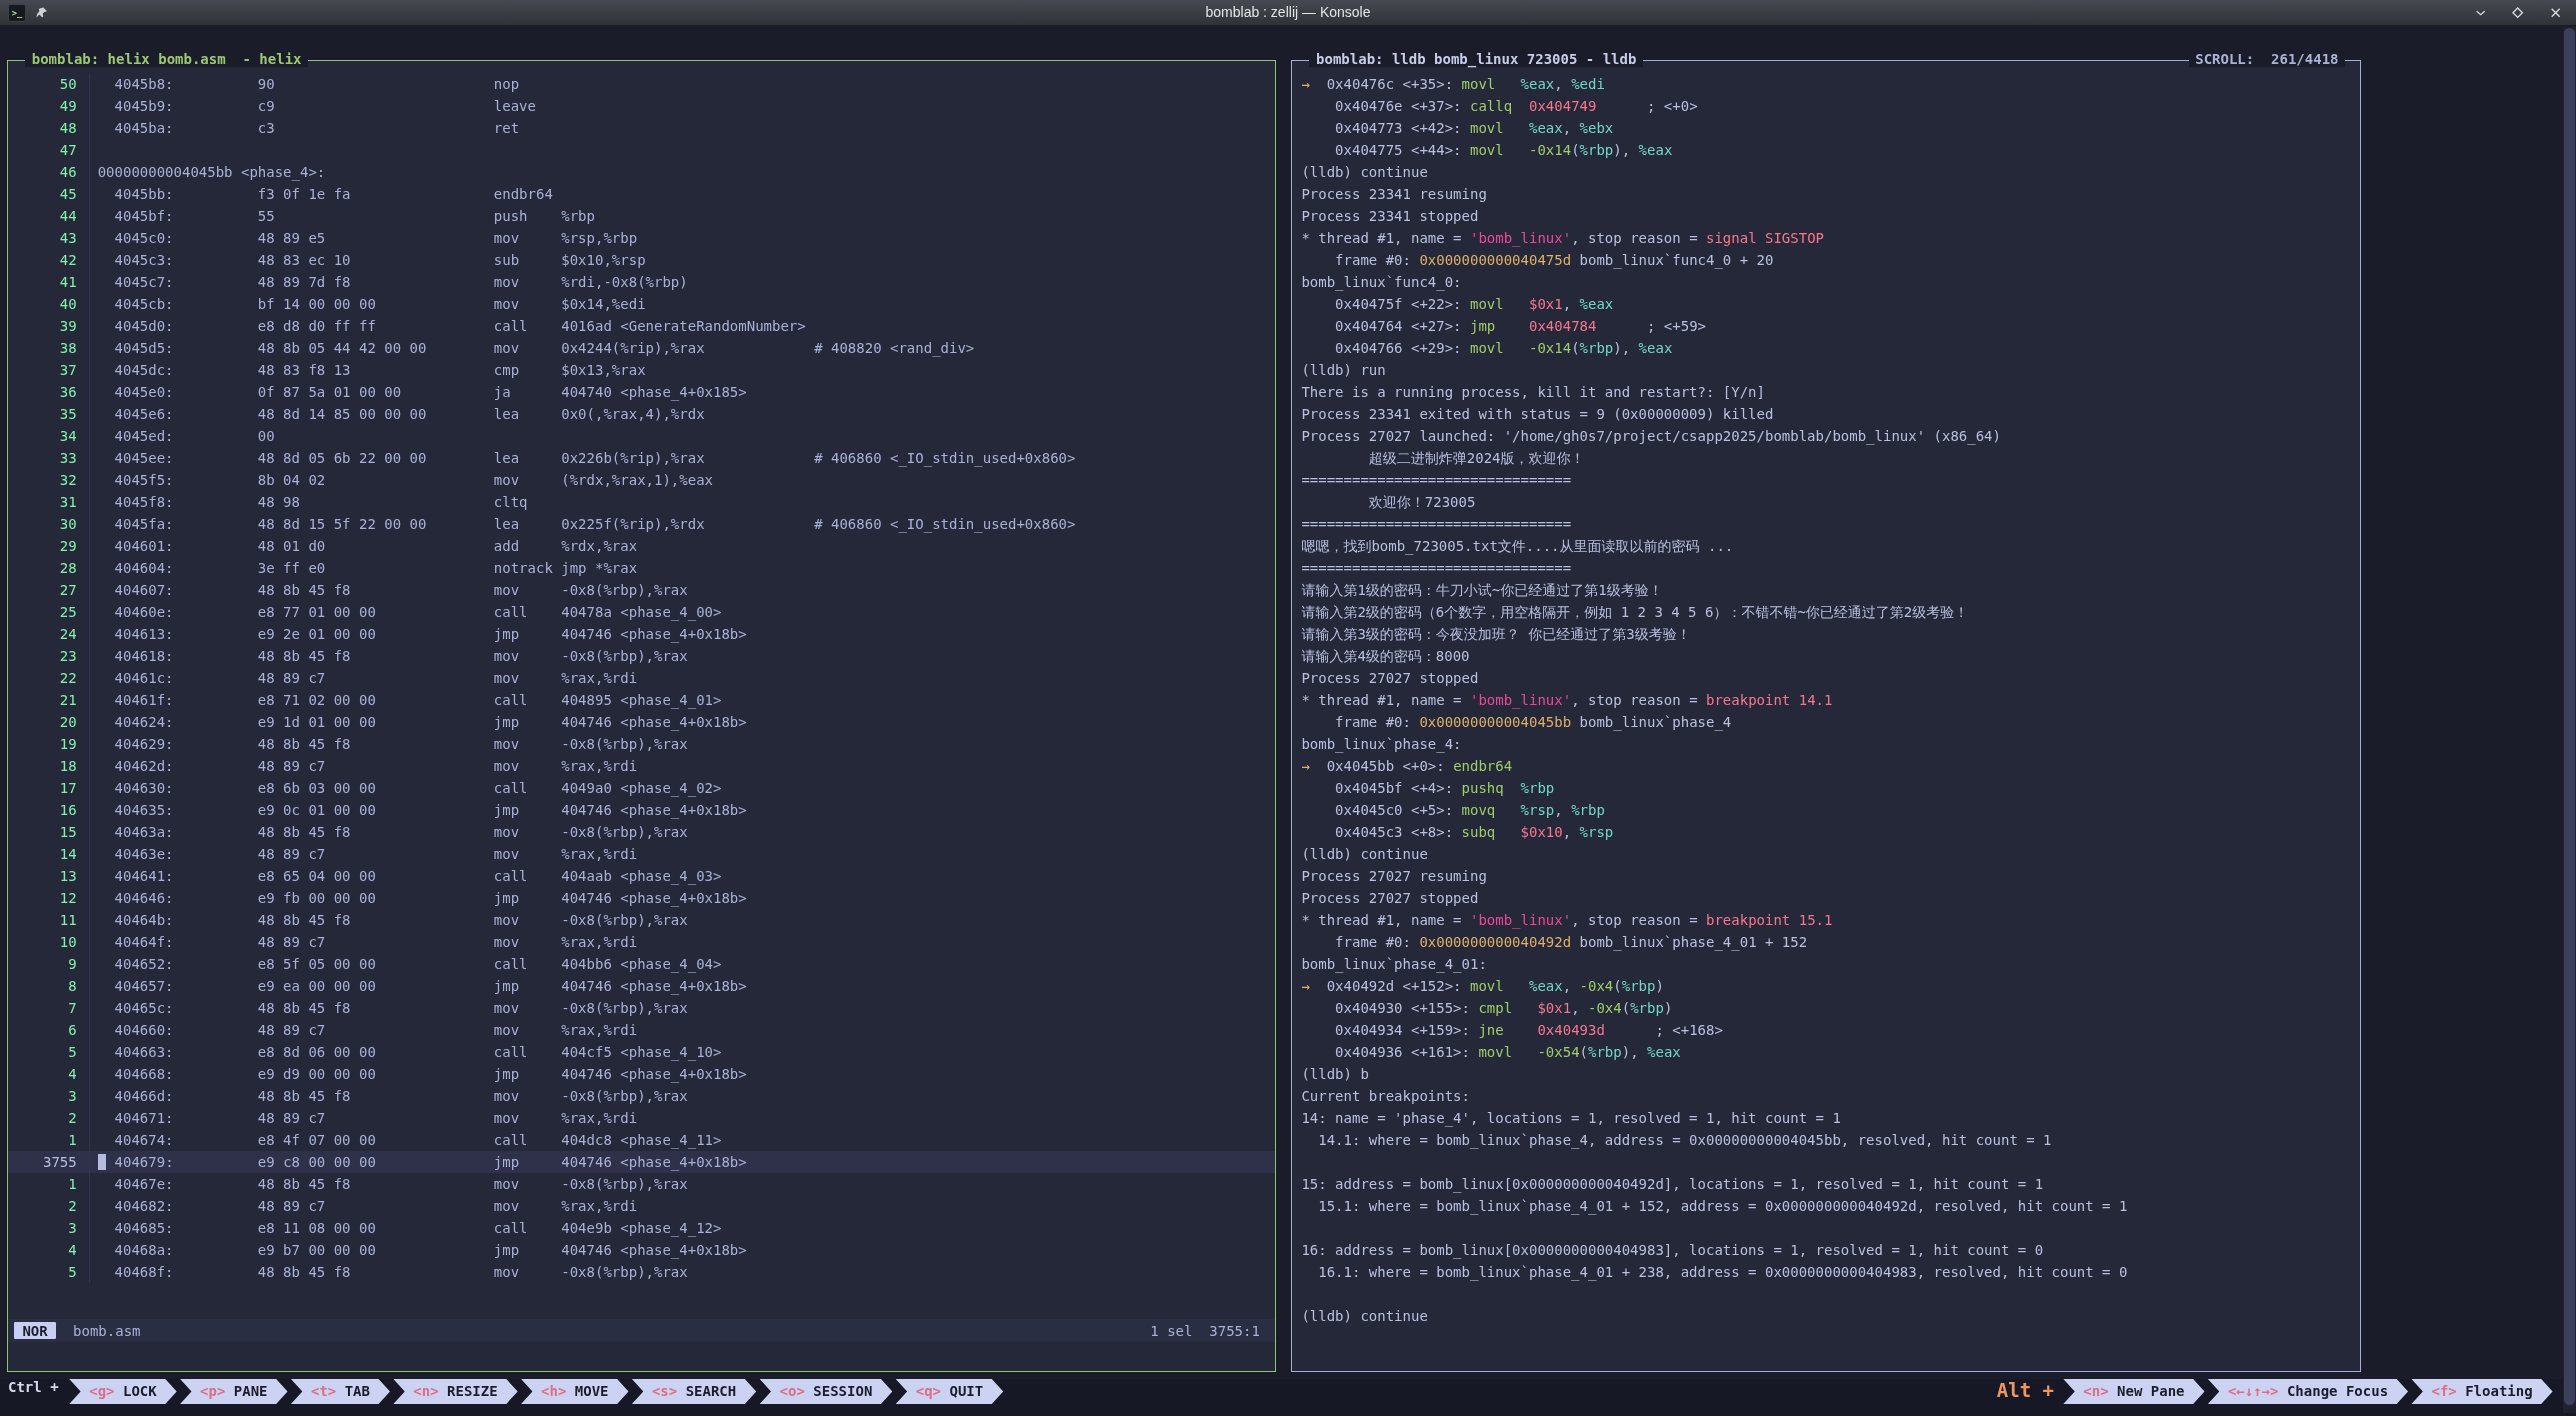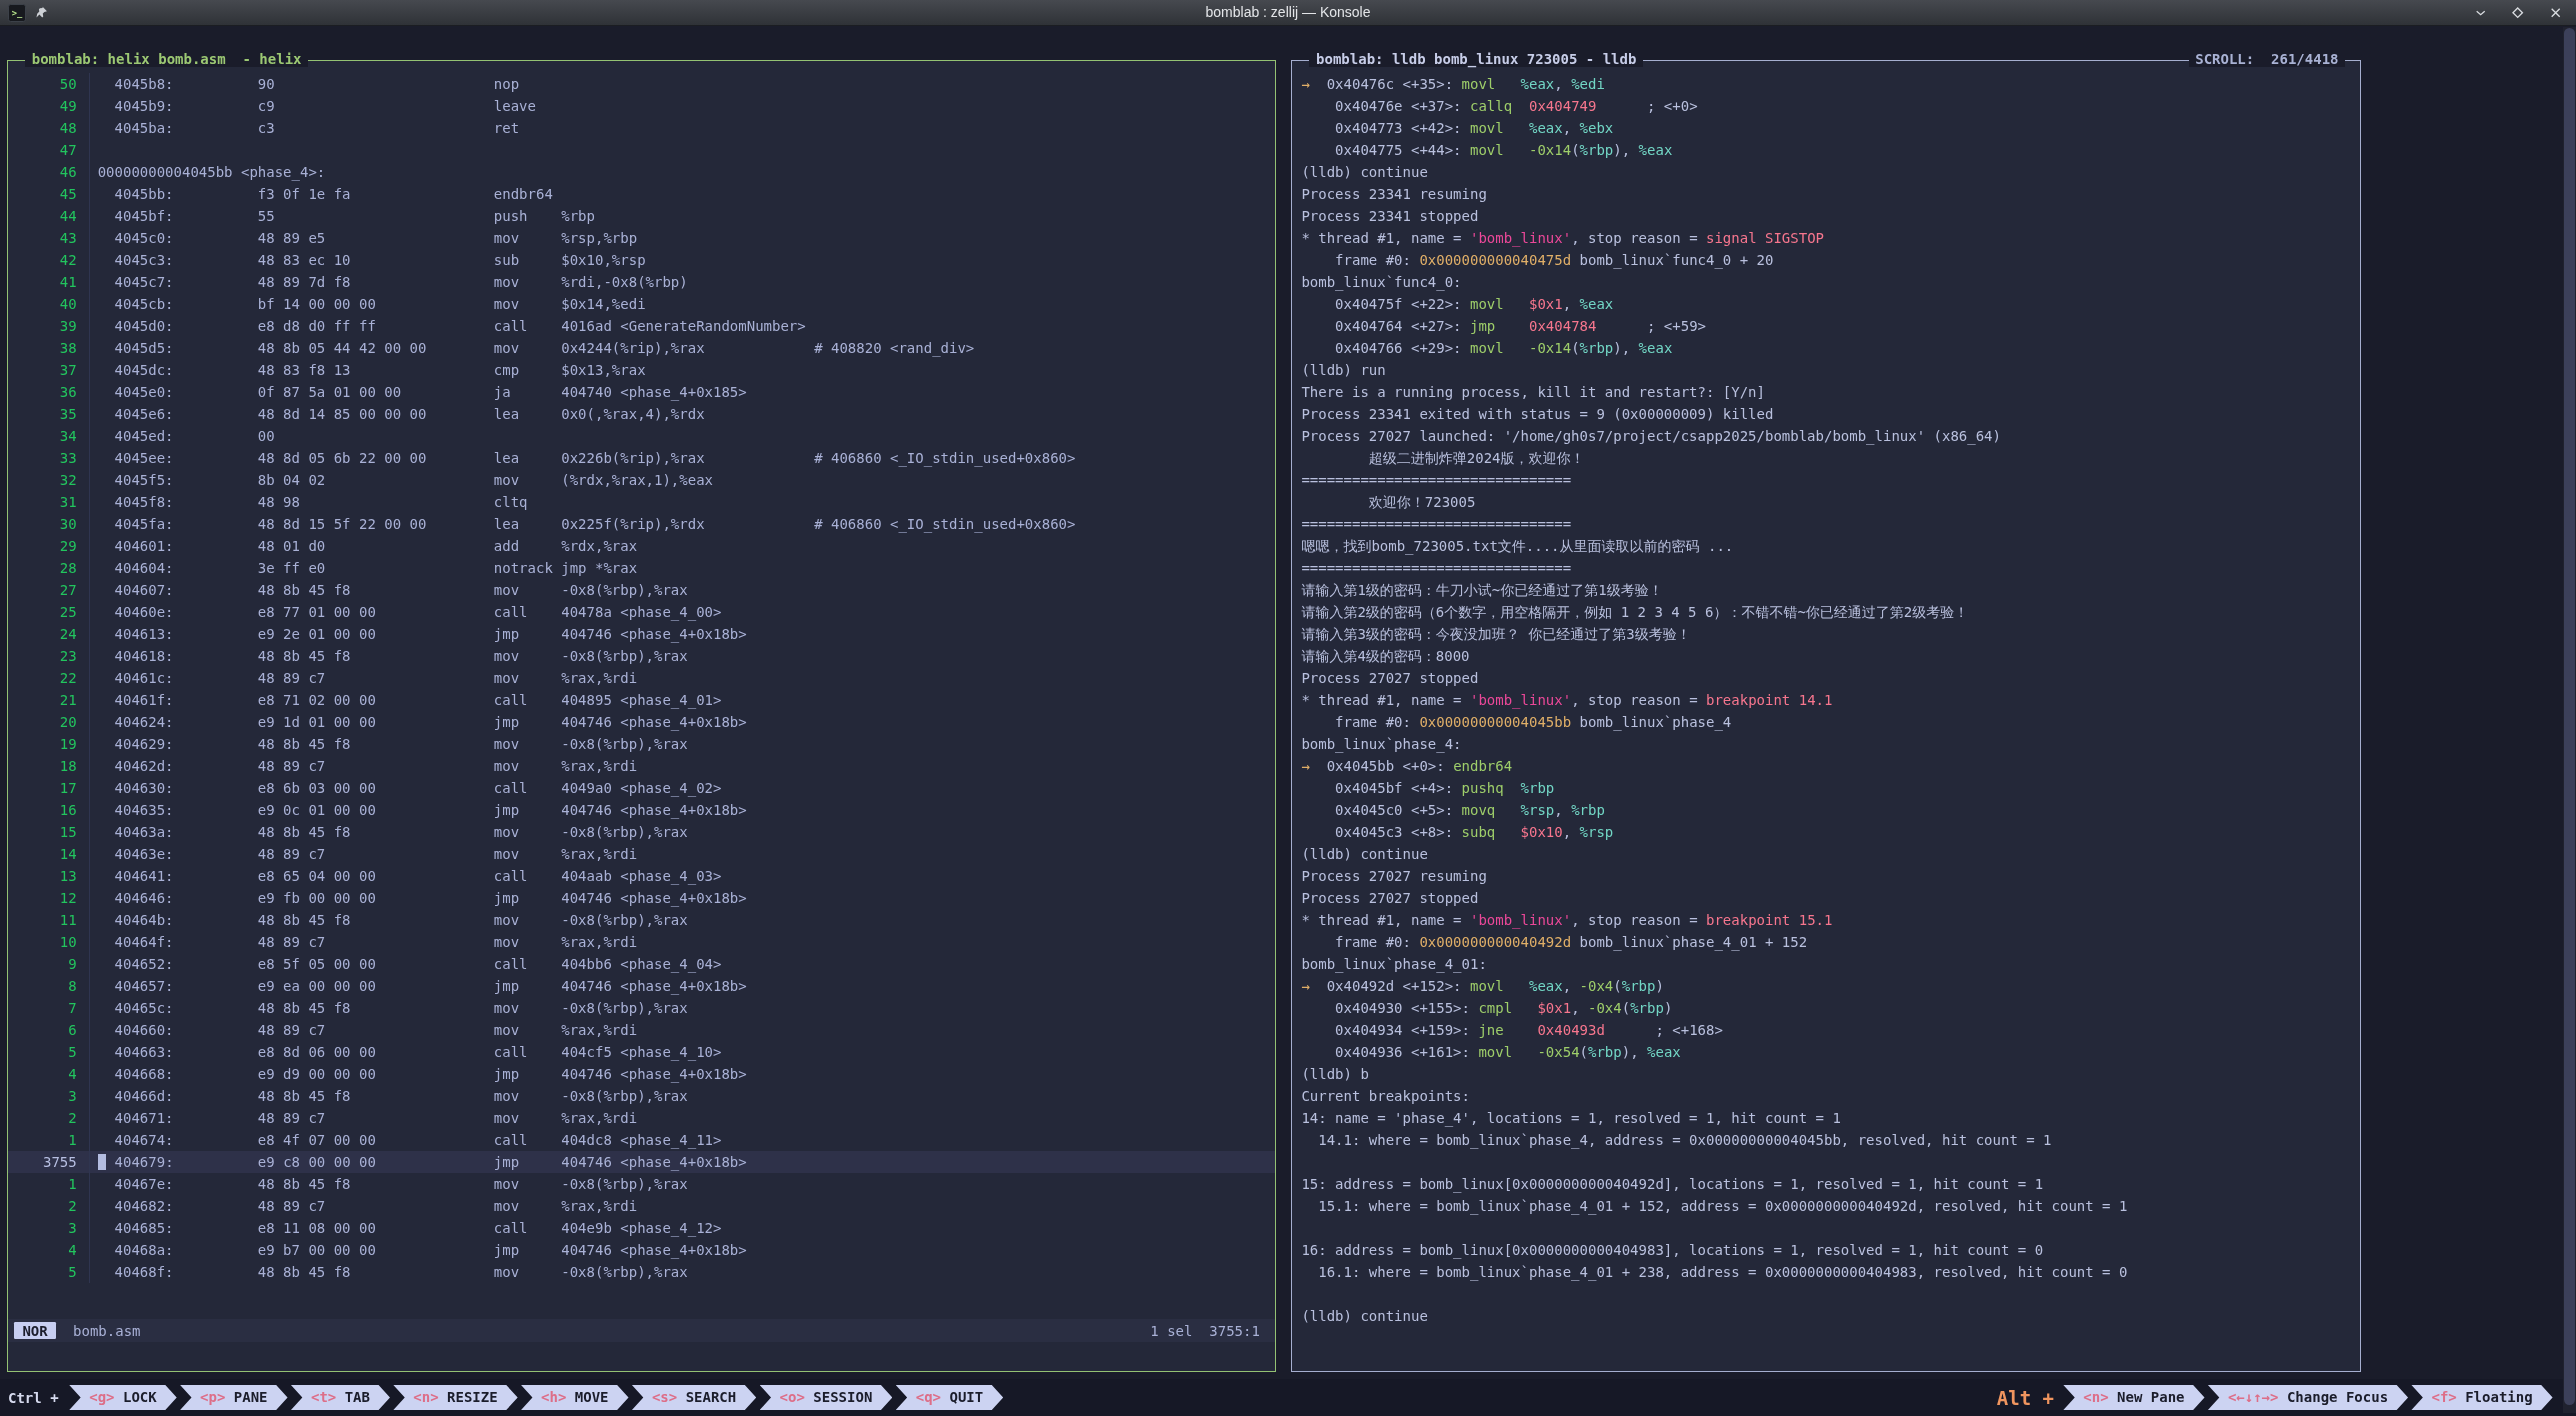--- a/index.html
+++ b/index.html
@@ -39,21 +39,21 @@
   .pane-title { position:absolute; top:-10px; left:17.4px; background:#1a1c2a; padding:0 6.7px;
                 font-size:14px; font-weight:bold; white-space:pre; }
   .pane.left  .pane-title { color:#9cc873; }
   .pane.right .pane-title { color:#c7cde8; }
   .pane-scroll { position:absolute; top:-10px; right:14.8px; background:#1a1c2a; padding:0 6.7px;
                  font-size:14px; font-weight:bold; color:#a9b2d4; white-space:pre; }
 
   
   .editor { position:absolute; left:0; top:12px; right:0; bottom:0; overflow:hidden; }
   .row { display:flex; height:22px; line-height:22px; font-size:14px; white-space:pre; }
-  .row .ln { width:81px; text-align:right; padding-right:12px; color:#22c55e; flex:none; }
+  .row .ln { width:81px; text-align:right; padding-right:12px; color:#86efac; flex:none; }
   .row pre { flex:1; font:inherit; white-space:pre; border-left:0.7px solid #2f3550; padding-left:8px;
              overflow:hidden; color:#a9b1d6; }
   .row.cur { background:#2e3149; }
   .row.cur .ln { color:#b7bfe2; }
   .cursor { background:#b3bce0; color:#1a1c2a; }
 
   .statusline { position:absolute; left:0; top:1258px; right:0; height:23px; background:#2a2e42;
                 display:flex; align-items:center; font-size:14px; color:#a9b1d6; }
   .mode-badge { background:#c8cff2; color:#1c1e2d; font-weight:bold; padding:0.7px 8px; margin-left:6.7px;
                 border-radius:1.3px; }
@@ -65,21 +65,21 @@
   .tline { height:22px; line-height:22px; font-size:14px; white-space:pre; color:#b9c0de; }
   .c-d { color:#b9c0de; }
   .c-g { color:#9ece6a; }
   .c-c { color:#72d6c5; }
   .c-r { color:#f7768e; }
   .c-y { color:#e0af68; }
   .c-m { color:#ec4899; }
 
   
   .bottombar { position:absolute; left:0; top:1379px; width:2576px; height:37px; background:#161826;
-               display:flex; align-items:center; padding:0 20px 0 8px; }
+               display:flex; align-items:flex-start; padding:0 20px 0 8px; }
   .ctrl-label { color:#d6daee; font-size:14px; font-weight:bold; margin-right:10.7px; }
   .alt-label  { color:#f0955f; font-size:19px; font-weight:bold; margin-right:9.4px; }
   .key-badge { display:inline-block; height:25px; line-height:25px; background:#ccd3f2; color:#1b1d2b;
                font-size:14px; font-weight:bold; padding:0 20px; margin-right:3.4px;
                clip-path:polygon(0 0, calc(100% - 11.4px) 0, 100% 50%, calc(100% - 11.4px) 100%, 0 100%, 11.4px 50%); }
   .key-badge .key { color:#dd6e88; }
 
   
   .kscrollbar { position:absolute; right:0; top:27px; width:13.4px; height:1386px; background:#20222f; }
   .kscrollbar .thumb { position:absolute; left:1.3px; top:1.3px; width:10.7px; height:1377px;

